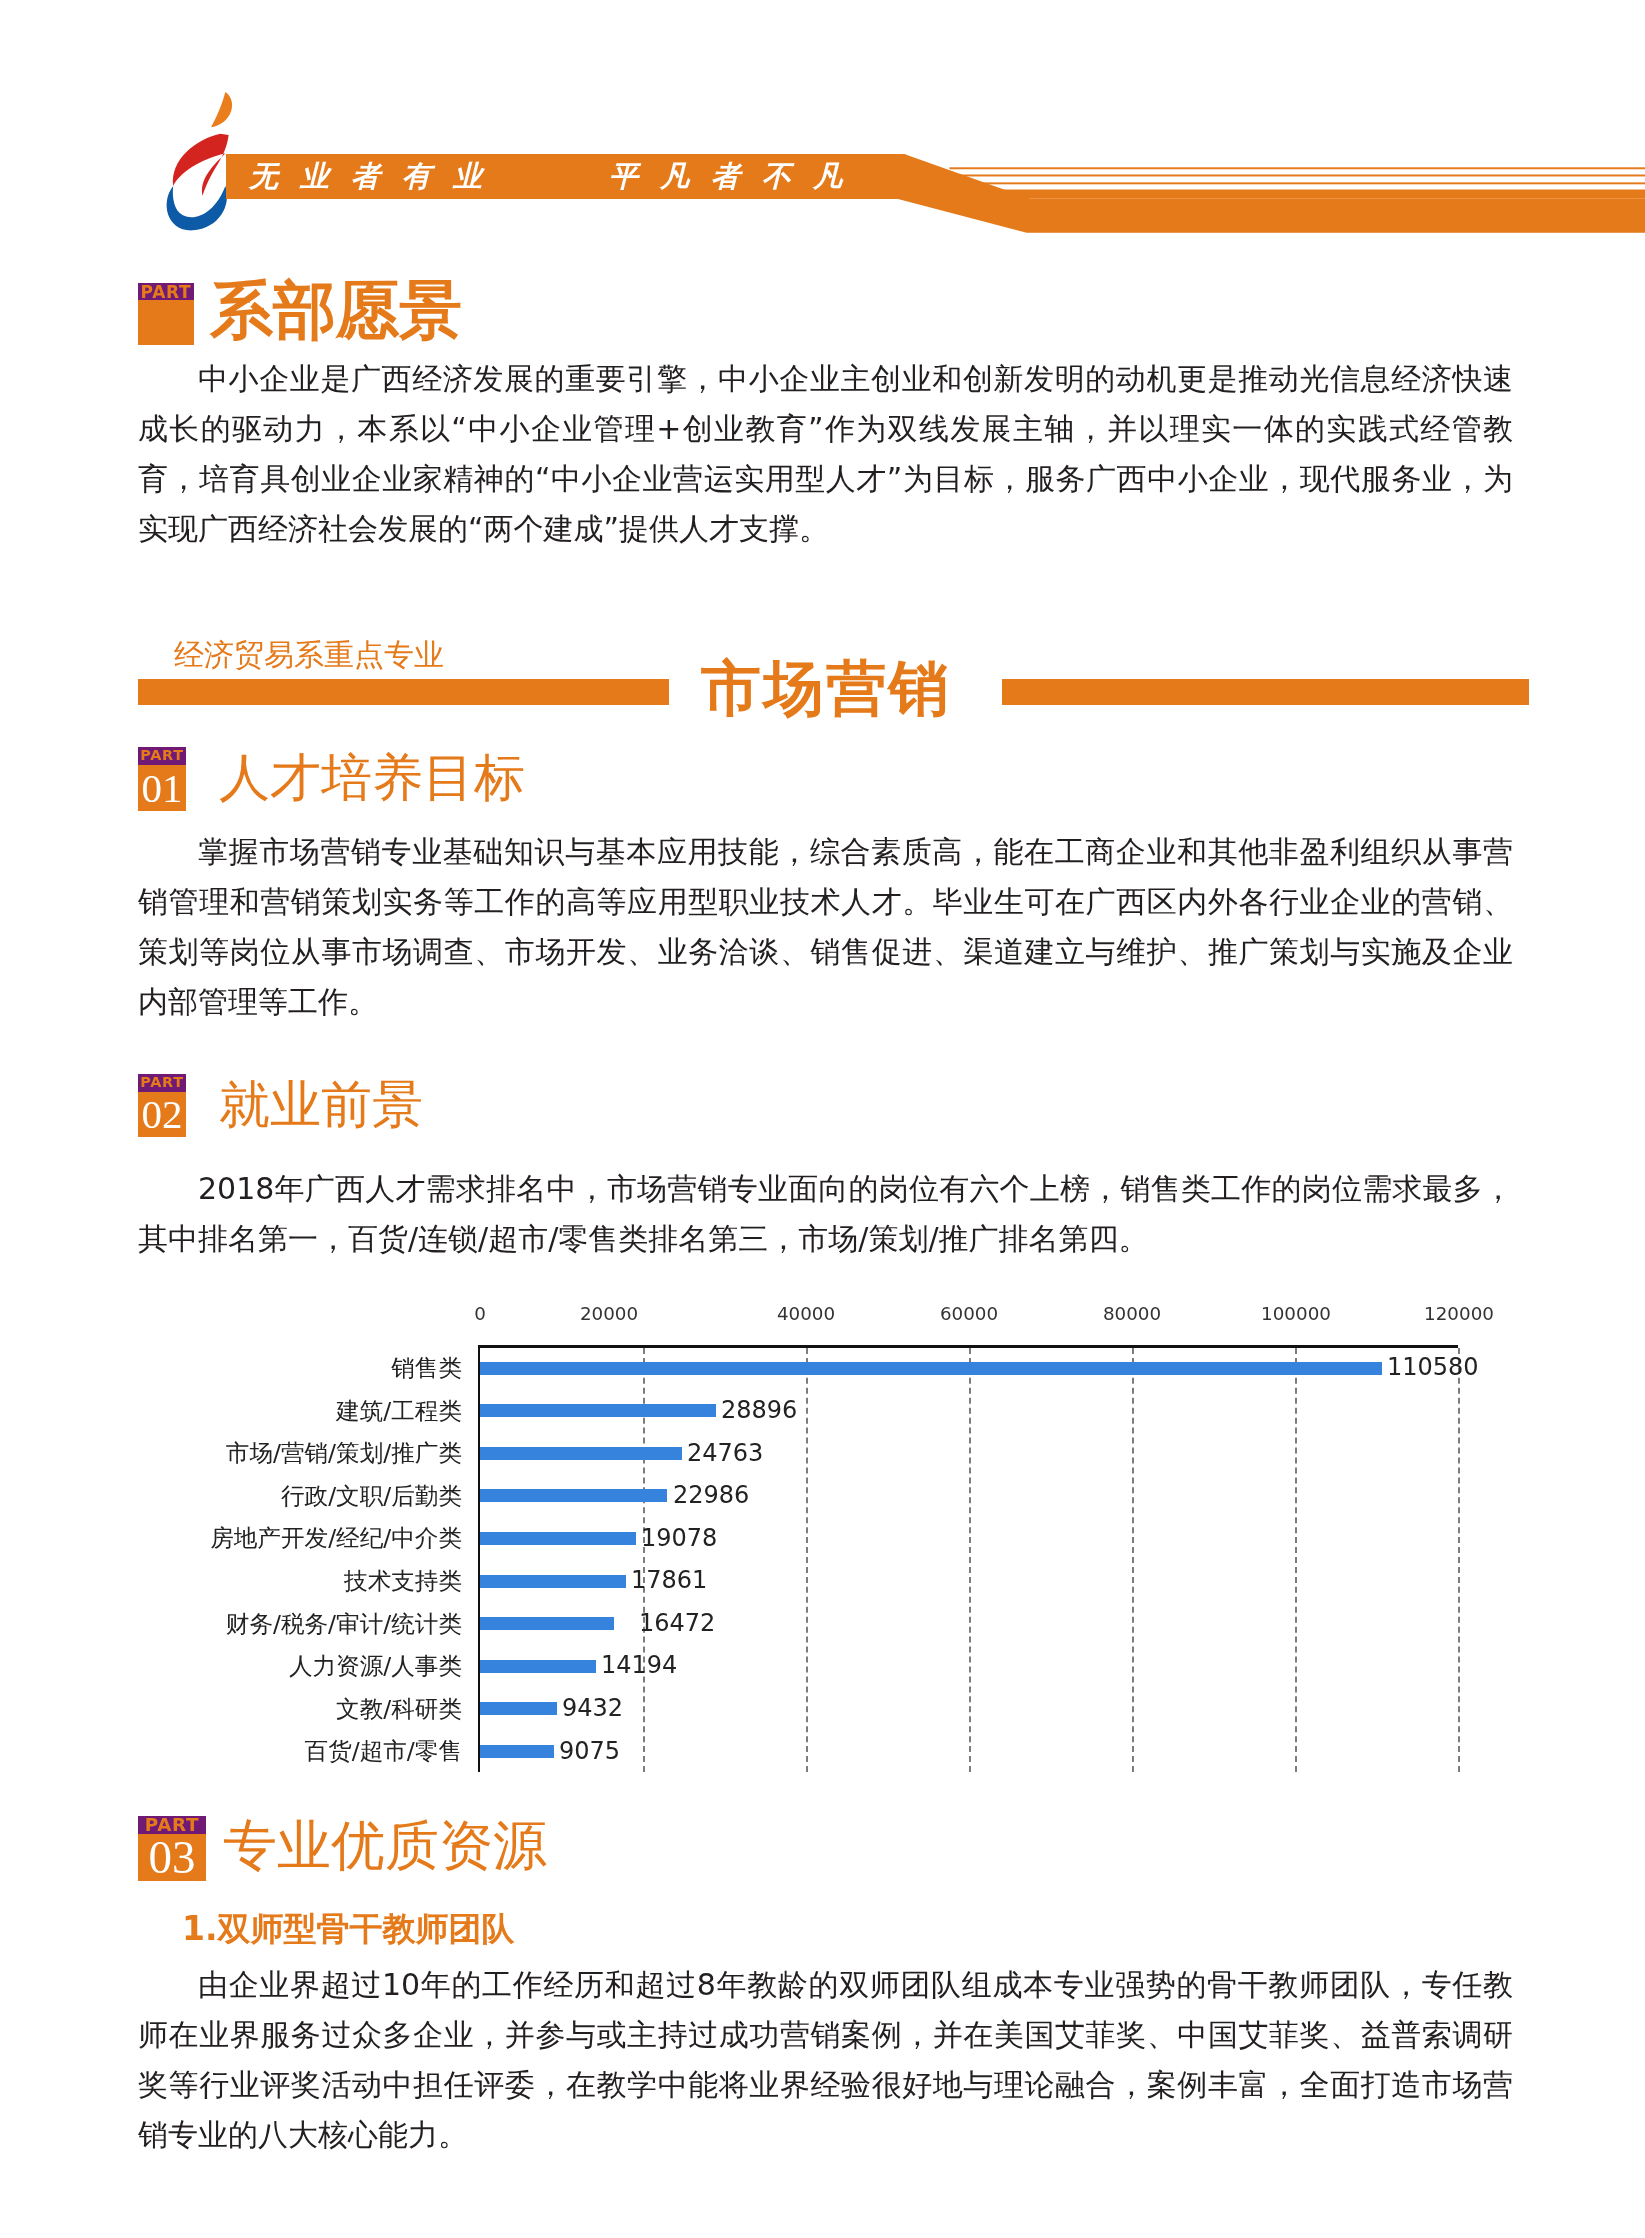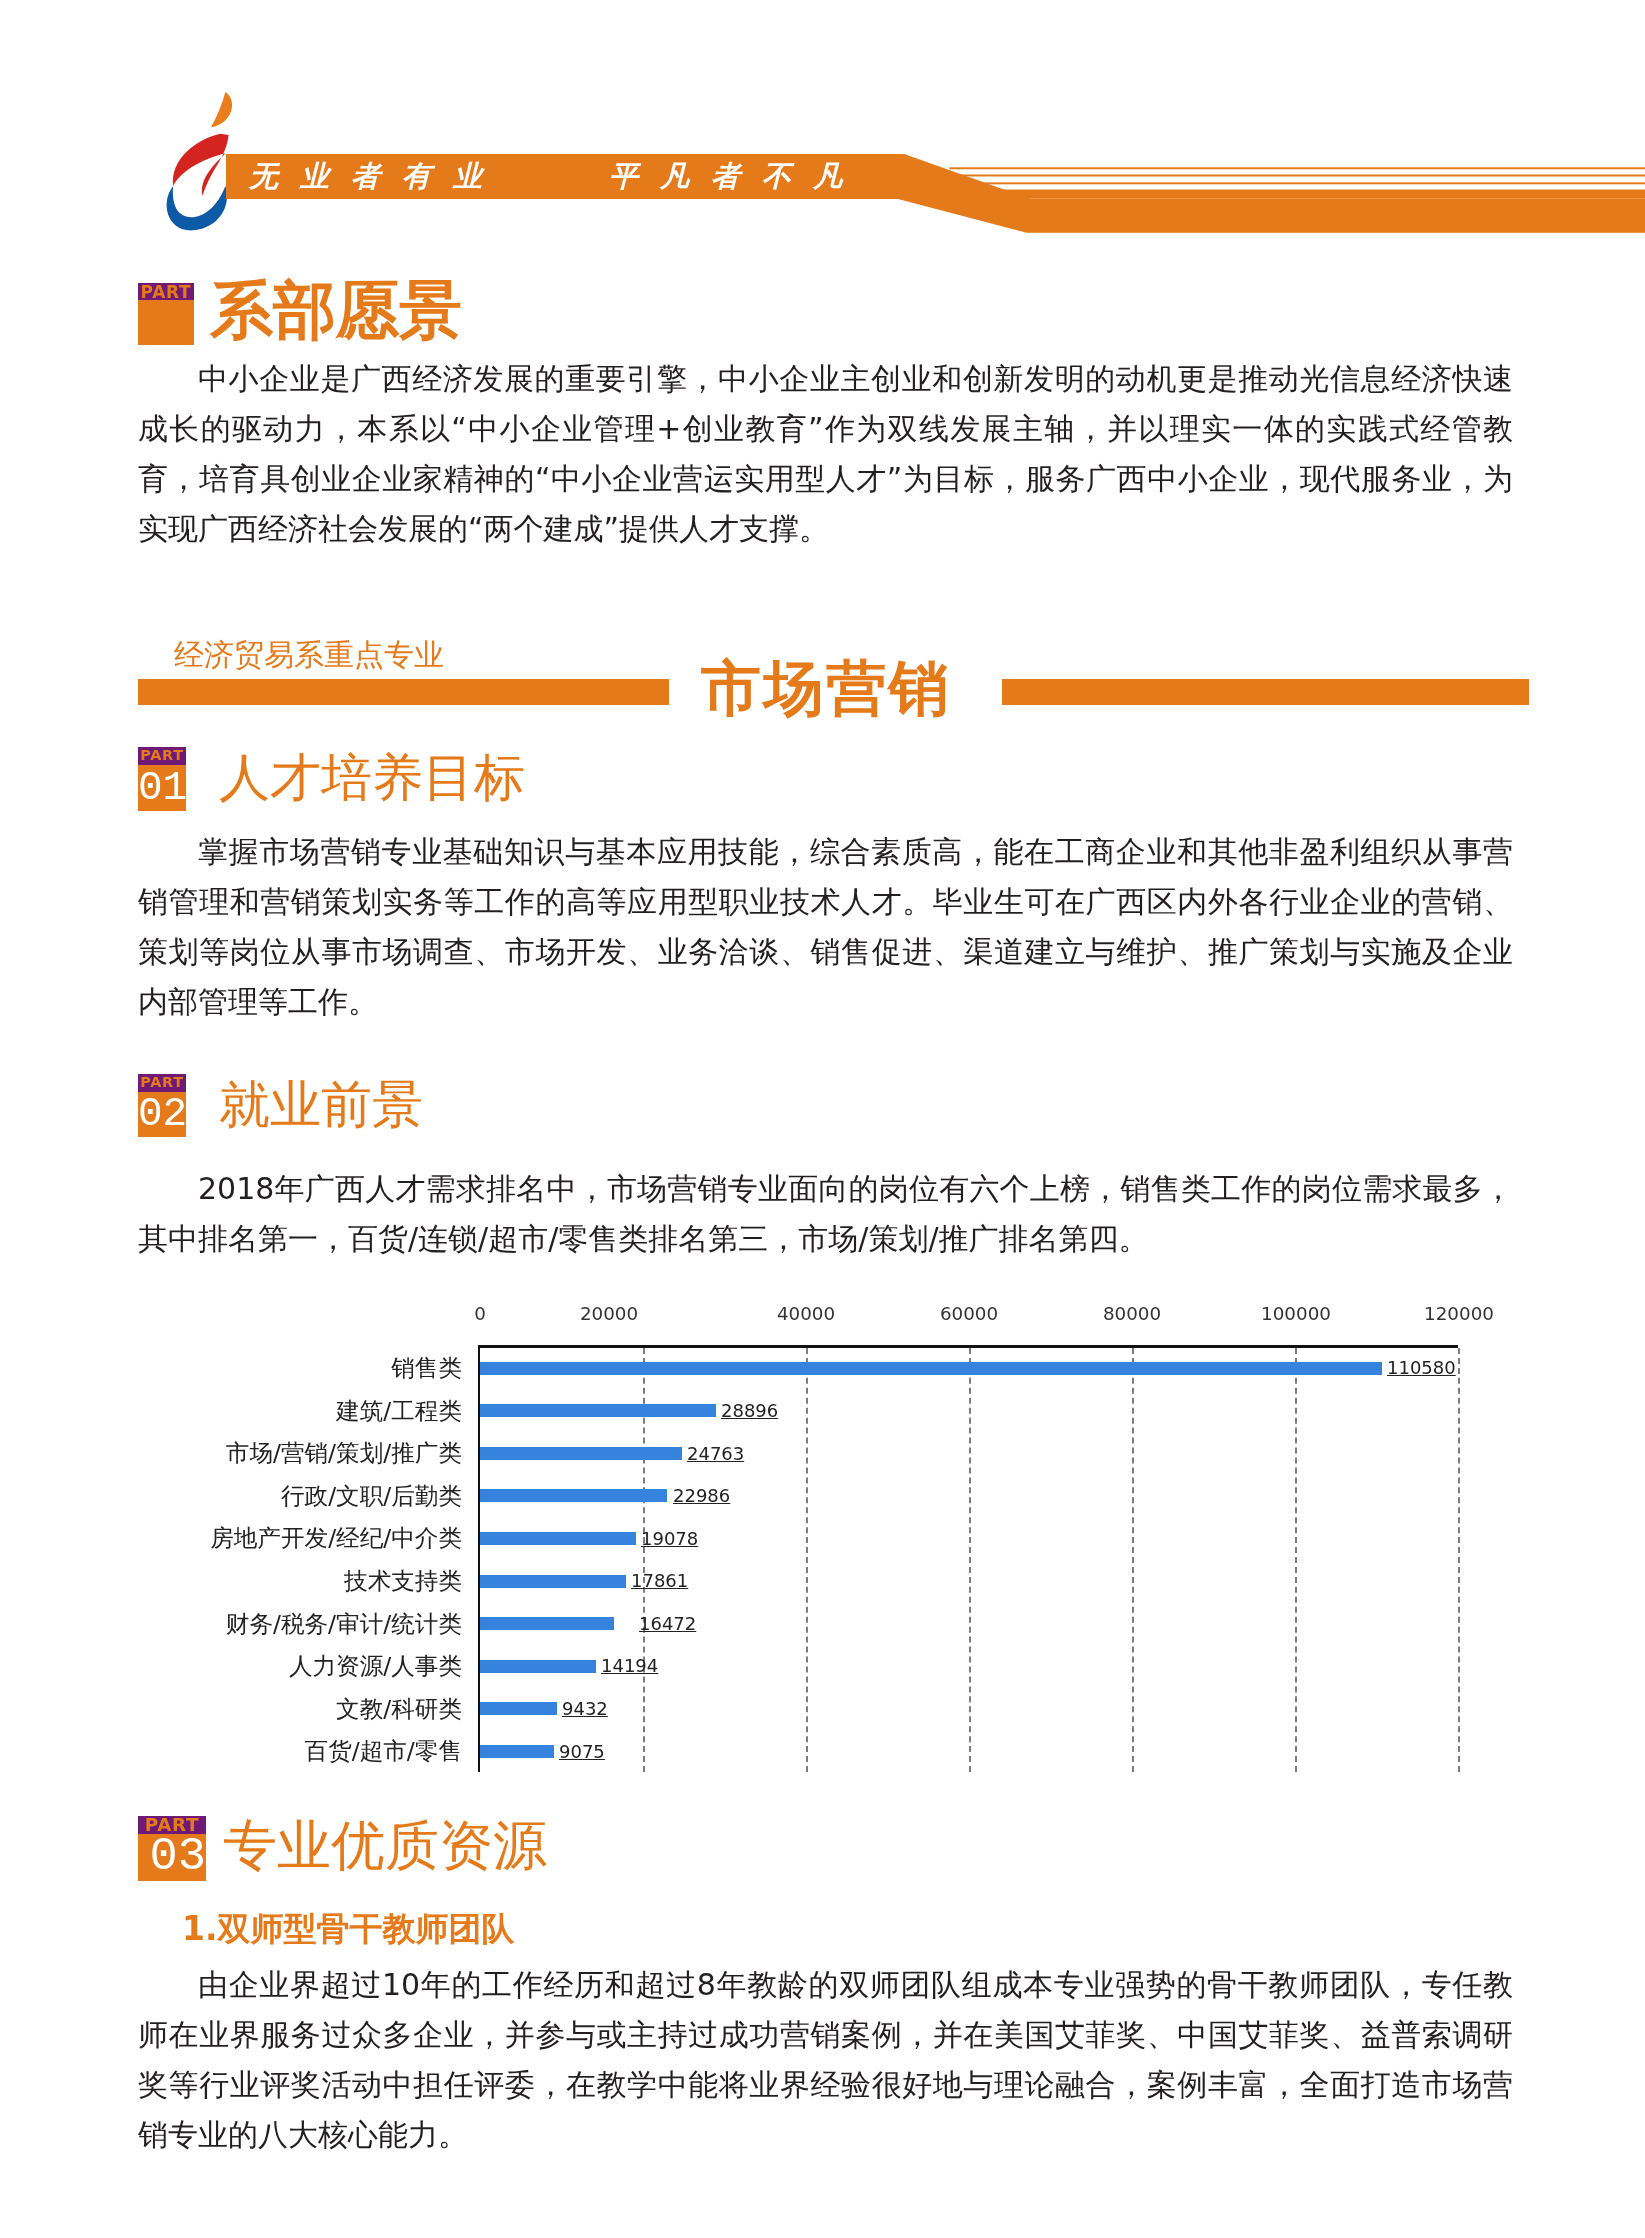--- a/index.html
+++ b/index.html
@@ -4,29 +4,29 @@
 <style>
   html,body{margin:0;padding:0;background:#fff;}
   body{width:1646px;height:2239px;position:relative;overflow:hidden;font-family:"DejaVu Sans","Liberation Sans",sans-serif;color:#231f20;}
   .abs{position:absolute;}
   .orange{color:#e57a1b;}
   .band-top{left:226px;top:154px;width:678px;height:45px;background:#e57a1b;}
   .motto{top:155px;height:35px;line-height:43px;color:#fff;font-family:"DejaVu Serif",serif;font-weight:bold;font-style:italic;font-size:29px;letter-spacing:22px;}
   .school-name{left:249px;top:128px;font-family:"DejaVu Serif",serif;font-style:italic;font-size:21px;color:#d4241f;letter-spacing:1.3px;margin-top:40px;}
   .part-box{background:#e57a1b;color:#fff;}
   .part-label{position:absolute;left:0;top:0;width:100%;height:28%;background:#701a75;color:#e57a1b;font-family:"DejaVu Sans",sans-serif;font-weight:bold;font-size:17px;line-height:18.3px;letter-spacing:0.7px;text-align:center;overflow:hidden;}
-  .part-num{position:absolute;left:0;bottom:0;width:100%;text-align:right;font-family:Liberation Mono, monospace;font-size:46px;line-height:47px;}
+  .part-num{position:absolute;left:0;bottom:0;width:100%;text-align:center;font-family:Liberation Serif, serif;font-size:46px;line-height:47px;}
   .sec-title{color:#e57a1b;font-size:51px;line-height:65px;white-space:nowrap;}
   .para{left:138px;width:1375px;font-size:30px;line-height:50px;color:#231f20;}
   .para p{margin:0;text-indent:2em;text-align:justify;}
   .chart-tick{position:absolute;top:1303px;font-size:18.3px;transform:translateX(-50%);color:#333;}
   .grid{position:absolute;top:1348px;height:424px;width:0;border-left:2px dashed #7d7d7d;}
   .cat{position:absolute;right:1184px;font-size:23.6px;line-height:26px;text-align:right;white-space:nowrap;color:#222;}
   .bar{position:absolute;left:480px;height:13px;background:#3583dc;}
-  .val{position:absolute;font-size:18px;line-height:19.6px;color:#222;text-decoration:underline;}
+  .val{position:absolute;font-size:24px;line-height:19.6px;color:#222;}
 </style>
 </head>
 <body>
 
 <div class="abs" style="left:134px;top:88px;width:124px;height:147px;">
   <svg width="124" height="147" viewBox="0 0 190 225">
     <path d="M140 6 C160 20 150 55 118 60 C128 42 135 25 140 6 Z" fill="#ea7d1c"></path>
     <path d="M132 70 C95 78 55 110 60 150 C70 130 100 110 140 100 C120 120 100 140 105 165 C120 120 140 110 145 72 Z" fill="#d4241f"></path>
     <path d="M60 150 C40 175 50 220 90 218 C130 215 150 180 140 150 C125 190 95 205 75 195 C62 188 58 170 60 150 Z" fill="#0d5aa7"></path>
   </svg>

